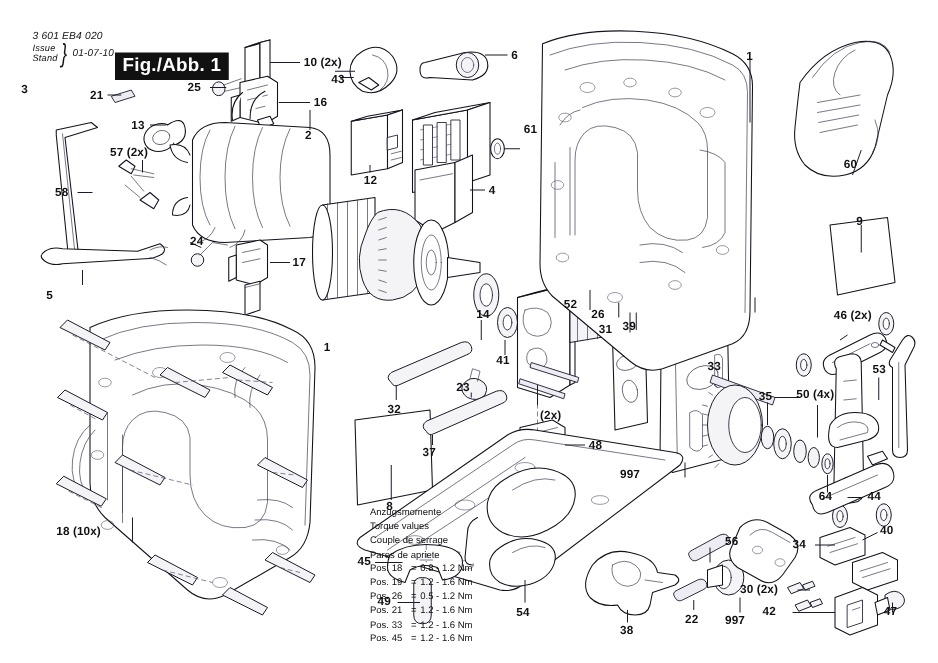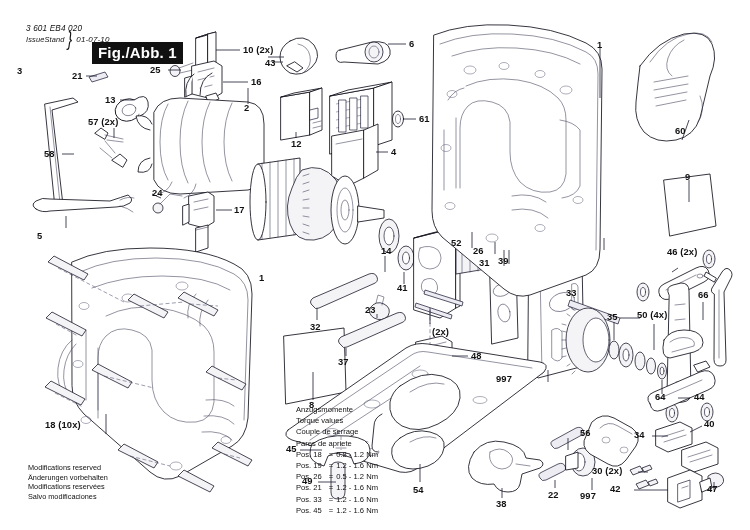--- a/index.html
+++ b/index.html
@@ -5,21 +5,21 @@
   html,body{margin:0;padding:0;background:#ffffff;}
   body{width:750px;height:530px;overflow:hidden;
        font-family:"Liberation Sans","DejaVu Sans",sans-serif;
        color:#111;position:relative;}
   #sheet{position:absolute;inset:0;width:750px;height:530px;}
 
   
   .hdr{position:absolute;left:26px;top:24px;font-size:8.2px;letter-spacing:.15px;font-style:italic;}
   .hdr .mat{display:block;margin-bottom:2px;white-space:nowrap;}
   .hdr .row2{display:flex;align-items:center;gap:3px;}
-  .issue{display:flex;line-height:1.05;font-size:7.4px;}
+  .issue{display:flex;flex-direction:column;line-height:1.05;font-size:7.4px;}
   .brace{font-size:14px;line-height:9px;transform:scaleY(1.5);}
   .dateTxt{font-size:8px;margin-left:1px;}
   .figbox{position:absolute;left:92px;top:42px;background:#111;color:#fff;
           font-size:15px;font-weight:bold;padding:2px 6px 3px 6px;
           letter-spacing:.2px;white-space:nowrap;}
 
   
   .cal{position:absolute;font-size:9.4px;font-weight:bold;white-space:nowrap;
        letter-spacing:.1px;line-height:1;}
 
@@ -524,21 +524,21 @@
   <div class="cal" style="left:251px;top:77px">16</div>
   <div class="cal" style="left:265px;top:58px">43</div>
   <div class="cal" style="left:409px;top:39px">6</div>
   <div class="cal" style="left:72px;top:71px">21</div>
   <div class="cal" style="left:105px;top:95px">13</div>
   <div class="cal" style="left:88px;top:117px">57 (2x)</div>
   <div class="cal" style="left:44px;top:149px">58</div>
   <div class="cal" style="left:244px;top:103px">2</div>
   <div class="cal" style="left:291px;top:139px">12</div>
   <div class="cal" style="left:391px;top:147px">4</div>
-  <div class="cal" style="left:419px;top:114px">61</div>
+  <div class="cal" style="left:419px;top:98px">61</div>
   <div class="cal" style="left:597px;top:40px">1</div>
   <div class="cal" style="left:675px;top:126px">60</div>
   <div class="cal" style="left:152px;top:188px">24</div>
   <div class="cal" style="left:234px;top:205px">17</div>
   <div class="cal" style="left:37px;top:231px">5</div>
   <div class="cal" style="left:381px;top:246px">14</div>
   <div class="cal" style="left:685px;top:172px">9</div>
   <div class="cal" style="left:667px;top:247px">46 (2x)</div>
   <div class="cal" style="left:451px;top:238px">52</div>
   <div class="cal" style="left:473px;top:246px">26</div>
@@ -548,21 +548,21 @@
   <div class="cal" style="left:397px;top:283px">41</div>
   <div class="cal" style="left:432px;top:327px">(2x)</div>
   <div class="cal" style="left:310px;top:322px">32</div>
   <div class="cal" style="left:365px;top:305px">23</div>
   <div class="cal" style="left:338px;top:357px">37</div>
   <div class="cal" style="left:309px;top:400px">8</div>
   <div class="cal" style="left:471px;top:351px">48</div>
   <div class="cal" style="left:496px;top:374px">997</div>
   <div class="cal" style="left:607px;top:312px">35</div>
   <div class="cal" style="left:637px;top:310px">50 (4x)</div>
-  <div class="cal" style="left:698px;top:290px">66</div>
+  <div class="cal" style="left:698px;top:290px">53</div>
   <div class="cal" style="left:655px;top:392px">64</div>
   <div class="cal" style="left:694px;top:392px">44</div>
   <div class="cal" style="left:259px;top:273px">1</div>
   <div class="cal" style="left:45px;top:420px">18 (10x)</div>
   <div class="cal" style="left:286px;top:444px">45</div>
   <div class="cal" style="left:302px;top:476px">49</div>
   <div class="cal" style="left:413px;top:485px">54</div>
   <div class="cal" style="left:496px;top:499px">38</div>
   <div class="cal" style="left:548px;top:490px">22</div>
   <div class="cal" style="left:580px;top:428px">56</div>
@@ -608,20 +608,14 @@
         </tr>
         <tr>
           <td class="p">Pos. 45</td>
           <td class="e">=</td>
           <td>1.2 - 1.6 Nm</td>
         </tr>
       </tbody>
     </table>
   </div>
 
-  <div class="modif">
-    <span>Modifications reserved</span>
-    <span>Änderungen vorbehalten</span>
-    <span>Modifications reservées</span>
-    <span>Salvo modificaciones</span>
-  </div>
 
 </div>
 
 </body></html>

